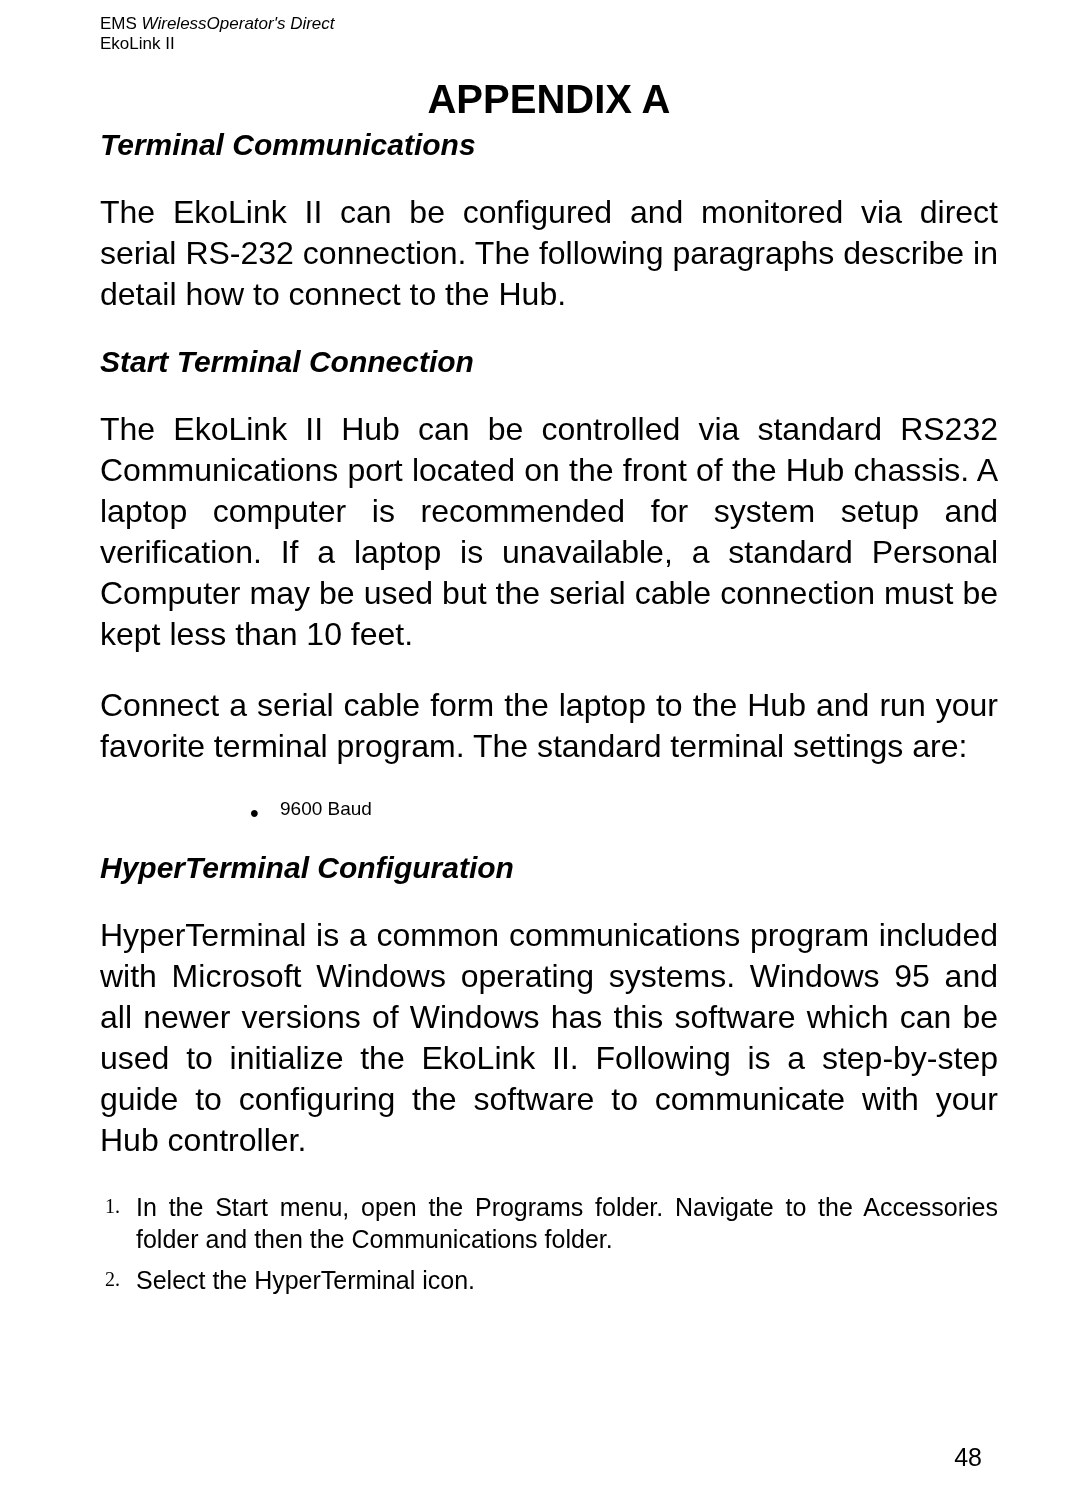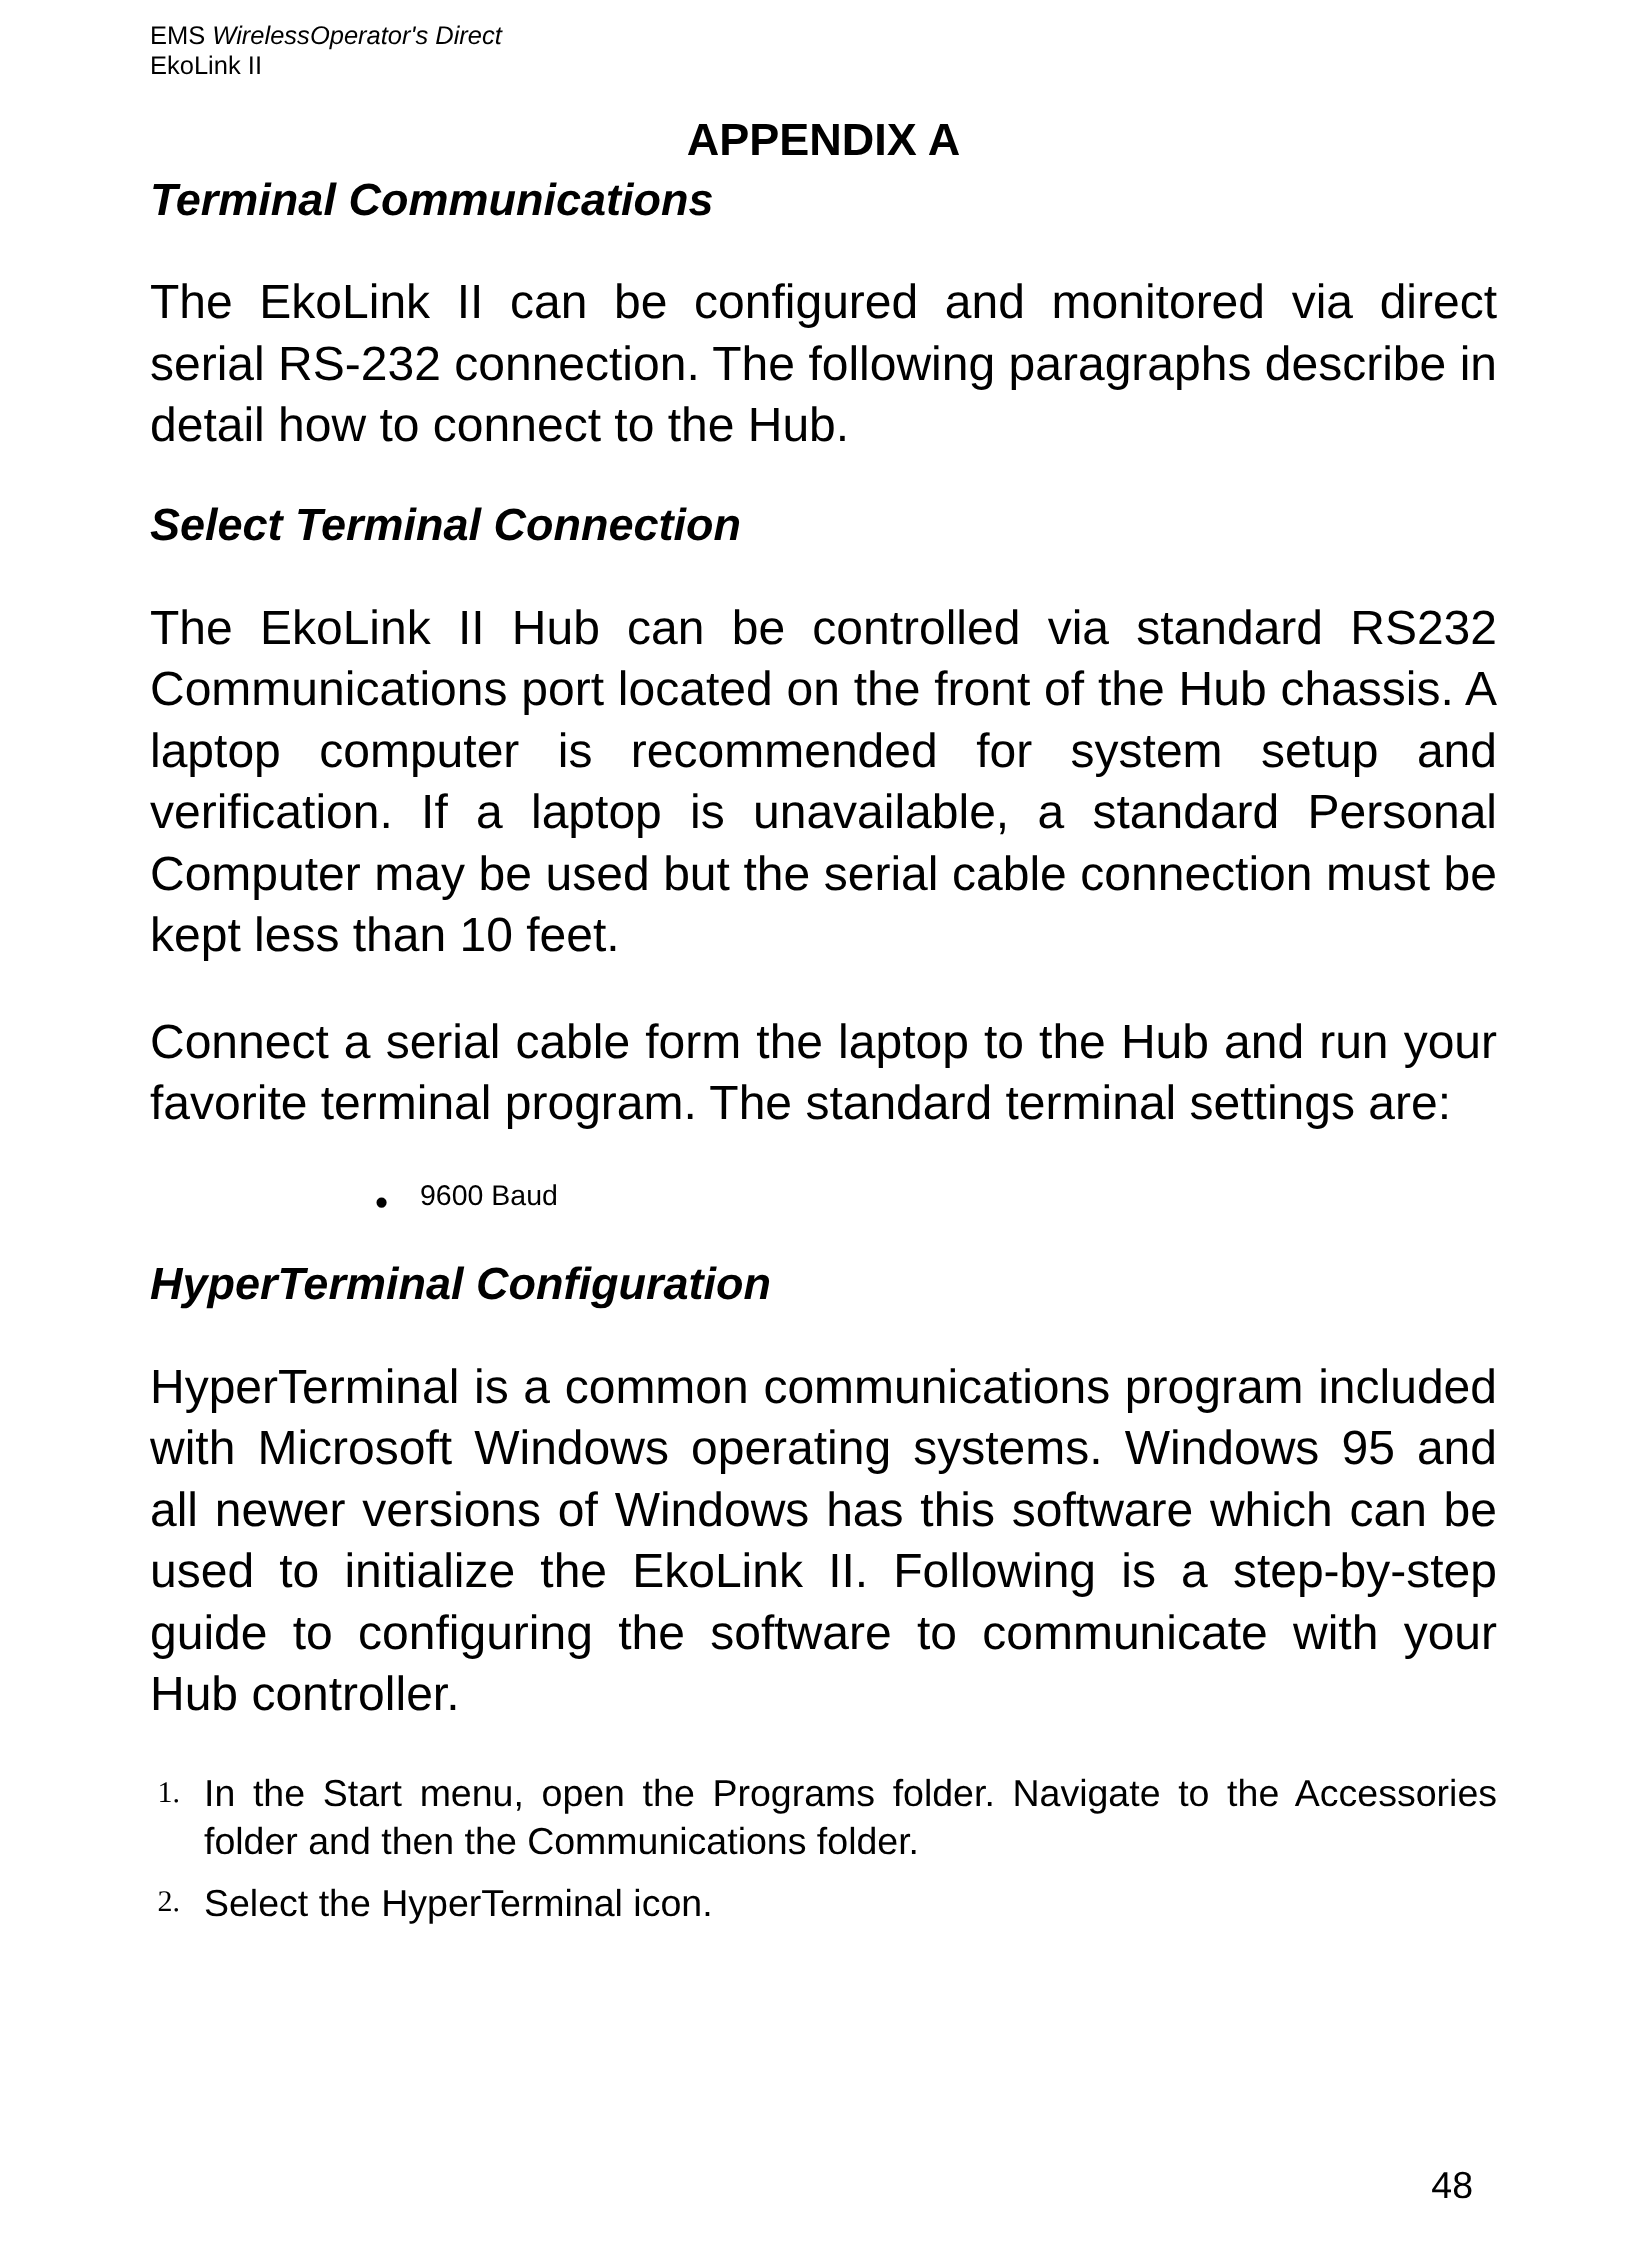--- a/index.html
+++ b/index.html
@@ -27,21 +27,21 @@
     }
     .header-right {
       text-align: right;
       font-style: italic;
     }
     .italic {
       font-style: italic;
     }
     .appendix-title {
       text-align: center;
-      font-size: 30px;
+      font-size: 40px;
       font-weight: bold;
       margin-bottom: 6px;
     }
     h2.section-title {
       font-size: 30px;
       font-weight: bold;
       margin: 0 0 30px 0;
       font-style: italic;
     }
     h2.section-title.tight {
@@ -116,21 +116,21 @@
     </div>
     <div class="header-right">Operator's Direct</div>
   </div>
 
   <div class="appendix-title">APPENDIX A</div>
 
   <h2 class="section-title">Terminal Communications</h2>
 
   <p class="body">The EkoLink II can be configured and monitored via direct serial RS-232 connection.  The following paragraphs describe in detail how to connect to the Hub.</p>
 
-  <h2 class="section-title tight">Select Terminal Connection</h2>
+  <h2 class="section-title tight">Start Terminal Connection</h2>
 
   <p class="body">The EkoLink II Hub can be controlled via standard RS232 Communications port located on the front of the Hub chassis.  A laptop computer is recommended for system setup and verification.  If a laptop is unavailable, a standard Personal Computer may be used but the serial cable connection must be kept less than 10 feet.</p>
 
   <p class="body">Connect a serial cable form the laptop to the Hub and run your favorite terminal program.  The standard terminal settings are:</p>
 
   <ul class="bullets">
     <li>9600 Baud</li>
   </ul>
 
   <h2 class="section-title tight">HyperTerminal Configuration</h2>

